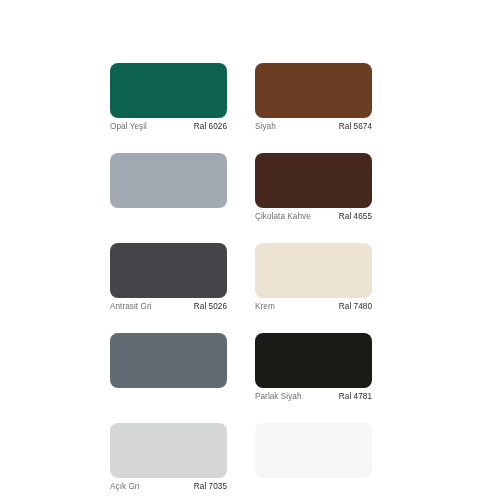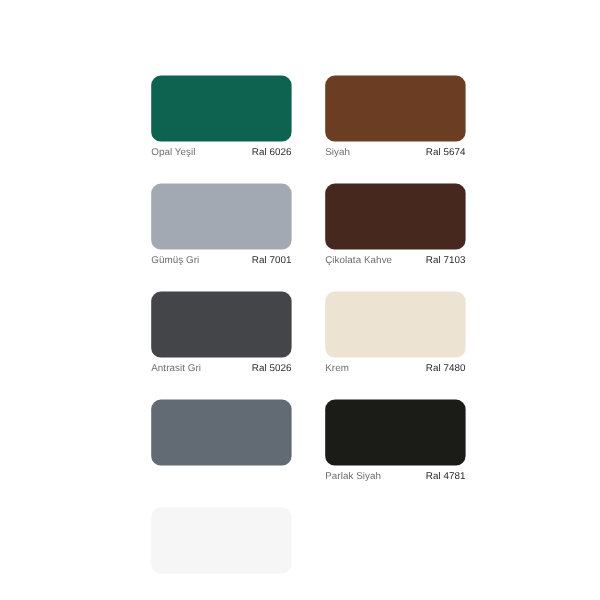--- a/index.html
+++ b/index.html
@@ -17,21 +17,21 @@
   #palette-board {
     position: relative;
     width: 500px;
     height: 500px;
     background: #ffffff;
     box-sizing: border-box;
   }
 
   .swatch-grid {
     position: absolute;
-    left: 126px;
+    left: 110px;
     top: 63px;
     width: 262px;
     display: grid;
     grid-template-columns: 117px 117px;
     column-gap: 28px;
     row-gap: 22px;
   }
 
   .swatch-cell {
     width: 117px;
@@ -80,30 +80,26 @@
       </div>
       <div class="swatch-cell">
         <div class="swatch-chip" style="background: rgb(107, 61, 34);"></div>
         <div class="swatch-caption">
           <span class="swatch-name">Siyah</span>
           <span class="swatch-code">Ral 5674</span>
         </div>
       </div>
       <div class="swatch-cell">
         <div class="swatch-chip" style="background: rgb(162, 169, 178);"></div>
-        <div class="swatch-caption">
-          <span class="swatch-name">Gümüş Gri</span>
-          <span class="swatch-code">Ral 7001</span>
-        </div>
       </div>
       <div class="swatch-cell">
         <div class="swatch-chip" style="background: rgb(70, 40, 30);"></div>
         <div class="swatch-caption">
           <span class="swatch-name">Çikolata Kahve</span>
-          <span class="swatch-code">Ral 7103</span>
+          <span class="swatch-code">Ral 4655</span>
         </div>
       </div>
       <div class="swatch-cell">
         <div class="swatch-chip" style="background: rgb(67, 69, 73);"></div>
         <div class="swatch-caption">
           <span class="swatch-name">Antrasit Gri</span>
           <span class="swatch-code">Ral 5026</span>
         </div>
       </div>
       <div class="swatch-cell">
@@ -117,16 +113,23 @@
         <div class="swatch-chip" style="background: rgb(98, 106, 115);"></div>
       </div>
       <div class="swatch-cell">
         <div class="swatch-chip" style="background: rgb(27, 27, 23);"></div>
         <div class="swatch-caption">
           <span class="swatch-name">Parlak Siyah</span>
           <span class="swatch-code">Ral 4781</span>
         </div>
       </div>
       <div class="swatch-cell">
+        <div class="swatch-chip" style="background: rgb(213, 214, 214);"></div>
+        <div class="swatch-caption">
+          <span class="swatch-name">Açık Gri</span>
+          <span class="swatch-code">Ral 7035</span>
+        </div>
+      </div>
+      <div class="swatch-cell">
         <div class="swatch-chip" style="background: rgb(247, 246, 247);"></div>
       </div>
     </div>
 </div>
 
 </body></html>

